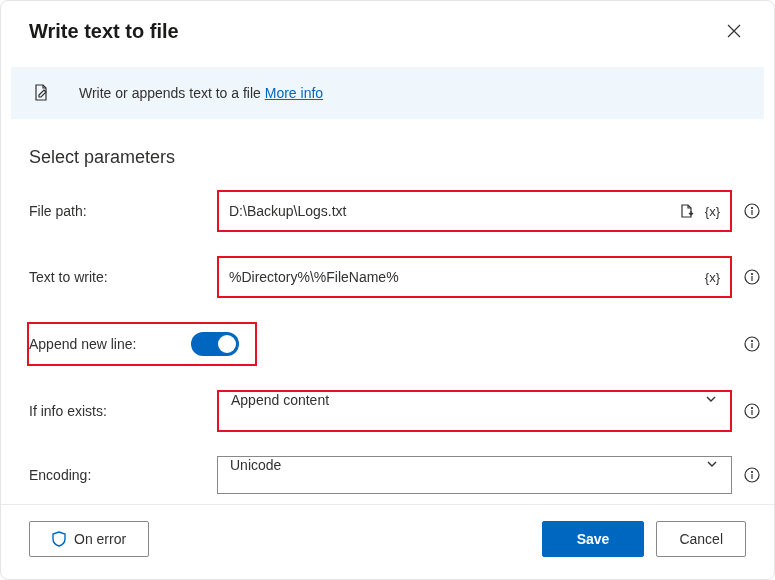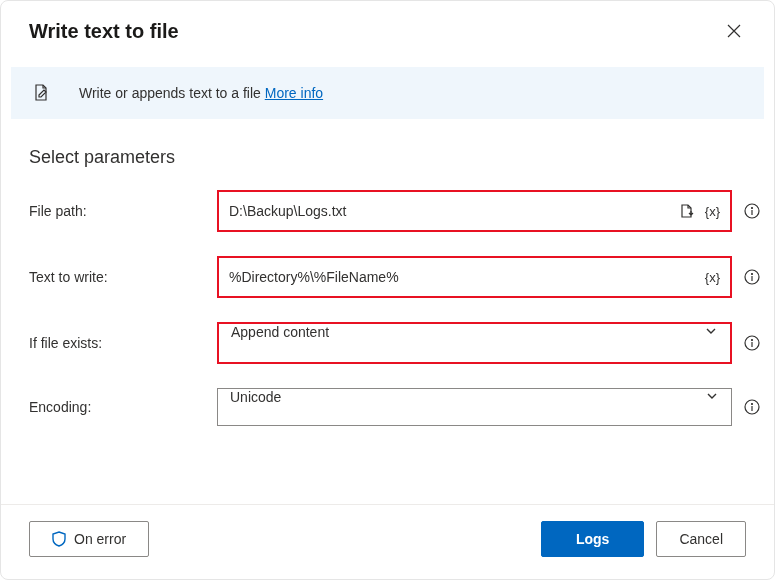--- a/index.html
+++ b/index.html
@@ -246,23 +246,37 @@
       <span class="info-icon">
         <svg width="16" height="16" viewBox="0 0 16 16" fill="none" stroke="currentColor" stroke-width="1.2">
             <circle cx="8" cy="8" r="7"></circle>
             <circle cx="8" cy="5" r="0.5" fill="currentColor"></circle>
             <path d="M8 7 v5"></path>
           </svg>
       </span>
     </div>
   </div>
 
-
-  <div class="form-row">
-    <div class="label">If file exists:</div>
+  <div class="form-row">
+    <div class="toggle-hl">
+      <div class="label" style="width:138px">Append new line:</div>
+      <div class="toggle"></div>
+    </div>
+    <div style="flex:1"></div>
+    <span class="info-icon">
+      <svg width="16" height="16" viewBox="0 0 16 16" fill="none" stroke="currentColor" stroke-width="1.2">
+          <circle cx="8" cy="8" r="7"></circle>
+          <circle cx="8" cy="5" r="0.5" fill="currentColor"></circle>
+          <path d="M8 7 v5"></path>
+        </svg>
+    </span>
+  </div>
+
+  <div class="form-row">
+    <div class="label">If info exists:</div>
     <div class="field-wrap">
       <div class="field-hl" style="flex:1">
         <div class="select-box hl">
           <span>Append content</span>
           <svg width="14" height="14" viewBox="0 0 14 14">
               <path d="M3 5 L7 9 L11 5" stroke="currentColor" stroke-width="1.4" fill="none"></path>
             </svg>
         </div>
       </div>
       <span class="info-icon">
@@ -296,16 +310,16 @@
 </div>
 
 <div class="footer">
   <button class="btn">
     <svg width="14" height="16" viewBox="0 0 14 16" fill="none" stroke="#0067C0" stroke-width="1.4">
         <path d="M7 1 L13 3 v5 c0 4 -3 6 -6 7 c-3 -1 -6 -3 -6 -7 V3 z"></path>
       </svg>
     <span>On error</span>
   </button>
   <div class="footer-right">
-    <button class="btn primary">Logs</button>
+    <button class="btn primary">Save</button>
     <button class="btn">Cancel</button>
   </div>
 </div>
 
 </body></html>

